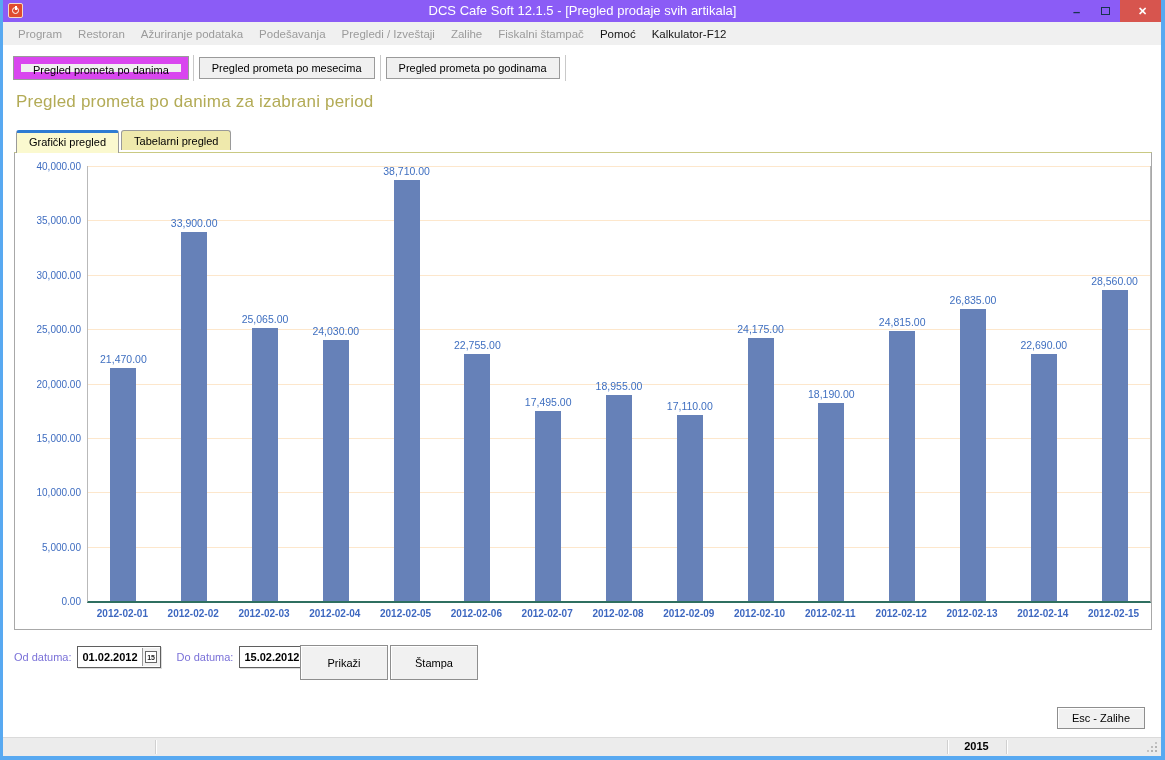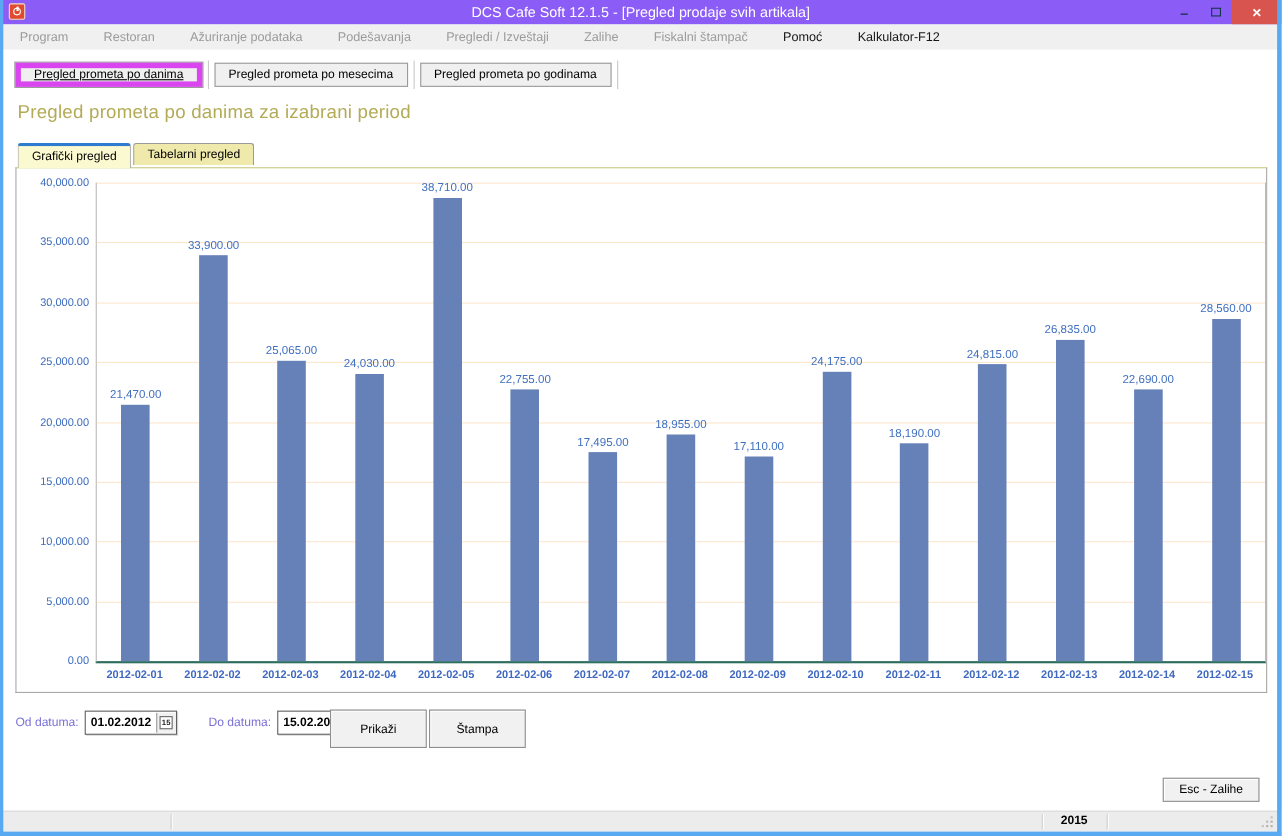--- a/index.html
+++ b/index.html
@@ -21,29 +21,29 @@
          color:#fff;font-size:13px;}
   .win-controls{position:absolute;right:0;top:0;height:22px;display:flex;z-index:31;}
   .wc{width:29px;height:22px;display:flex;align-items:center;justify-content:center;
       color:#17344d;font-size:12px;}
   .wc-min{font-weight:bold;font-size:13px;padding-bottom:4px;}
   .max-box{width:9px;height:8px;border:1.5px solid #17344d;box-sizing:border-box;}
   .wc-close{width:45px;background:#d7554e;color:#fff;font-size:11px;font-weight:bold;}
 
   
   .menubar{position:absolute;top:22px;left:0;right:0;height:23px;background:#f0f0f0;
-           display:flex;align-items:center;padding-left:10px;font-size:11.5px;box-sizing:border-box;gap:16px;}
+           display:flex;align-items:center;padding-left:10px;font-size:11.5px;box-sizing:border-box;}
   .menu-item{padding:0 8px;color:#151515;white-space:nowrap;}
   .menu-item.disabled{color:#9b9b9b;}
 
   
   .toolbar{position:absolute;top:55px;left:14px;height:26px;display:flex;align-items:center;}
   .tbtn{height:22px;min-width:158px;padding:0 12px;margin-right:5px;background:#f0f0f0;
         border:1px solid #9a9a9a;font-size:11px;font-family:inherit;color:#000;}
-  .tbtn.active{border:5px solid #d946ef;box-shadow:0 0 0 1px #9a9a9a;text-decoration:underline;}
+  .tbtn.active{border:7px solid #d946ef;box-shadow:0 0 0 1px #9a9a9a;}
   .tsep{width:1px;height:26px;background:#c9c9c9;margin-right:5px;}
 
   .heading{position:absolute;top:92px;left:16px;font-size:17px;color:#b3ab56;letter-spacing:.2px;}
 
   
   .tabstrip{position:absolute;top:130px;left:16px;height:23px;display:flex;align-items:flex-start;z-index:3;}
   .tab{height:20px;line-height:20px;padding:0 12px;font-size:11px;background:#efe9ac;color:#000;
        border:1px solid #9a9a9a;border-bottom:none;border-radius:3px 3px 0 0;margin-right:2px;box-sizing:border-box;}
   .tab.active{background:#fbf9cf;border-top:3px solid #2e7bd2;height:23px;line-height:18px;margin-bottom:-1px;}
 
@@ -60,21 +60,21 @@
   .bar{position:absolute;bottom:0;left:50%;transform:translateX(-50%);width:26px;}
   .bar-value{position:absolute;left:50%;transform:translateX(-50%);white-space:nowrap;
              font-size:10.5px;color:#3f6fc0;}
   .xlabels{position:absolute;left:72px;top:455px;width:1062px;display:flex;}
   .xtick{flex:1;text-align:center;font-size:10px;font-weight:bold;color:#3e68c0;white-space:nowrap;}
 
   
   .controls{position:absolute;left:14px;top:645px;right:14px;height:23px;display:flex;align-items:center;}
   .ctl-label{font-size:11px;color:#7a71d8;margin-right:6px;white-space:nowrap;}
   .datefield{display:inline-flex;align-items:center;height:20px;border:1px solid #5f5f5f;
-             background:#fff;margin-right:29px;box-shadow:1px 1px 0 #dcdcdc;}
+             background:#fff;margin-right:16px;box-shadow:1px 1px 0 #dcdcdc;}
   .dateval{font-size:11px;font-weight:bold;padding:0 4px;color:#000;}
   .calbtn{width:17px;height:18px;border-left:1px solid #9a9a9a;background:#f1f1f1;
           display:flex;align-items:center;justify-content:center;}
   .calglyph{width:12px;height:12px;border:1px solid #666;background:#fff;font-size:7px;
             line-height:11px;text-align:center;color:#222;font-weight:bold;box-sizing:border-box;}
   .btn{height:35px;background:#f1f1f1;border:1px solid #8e8e8e;box-shadow:inset 1px 1px 0 #fff;
        font-size:11px;font-family:inherit;color:#000;}
   .btn-show{position:absolute;left:286px;top:0;width:88px;}
   .btn-print{position:absolute;left:376px;top:0;width:88px;}
   .btn-exit{position:absolute;right:20px;top:707px;width:88px;height:22px;}

